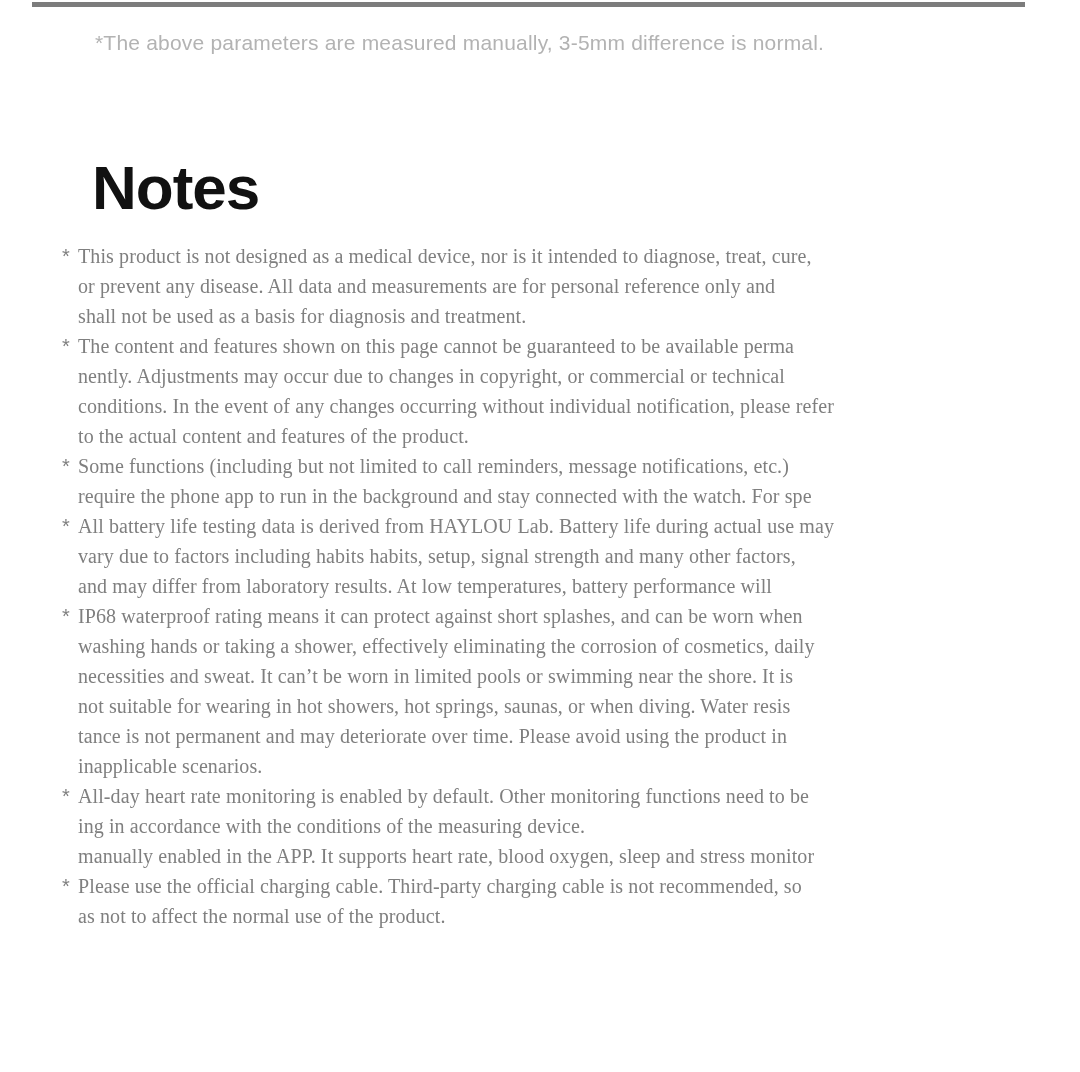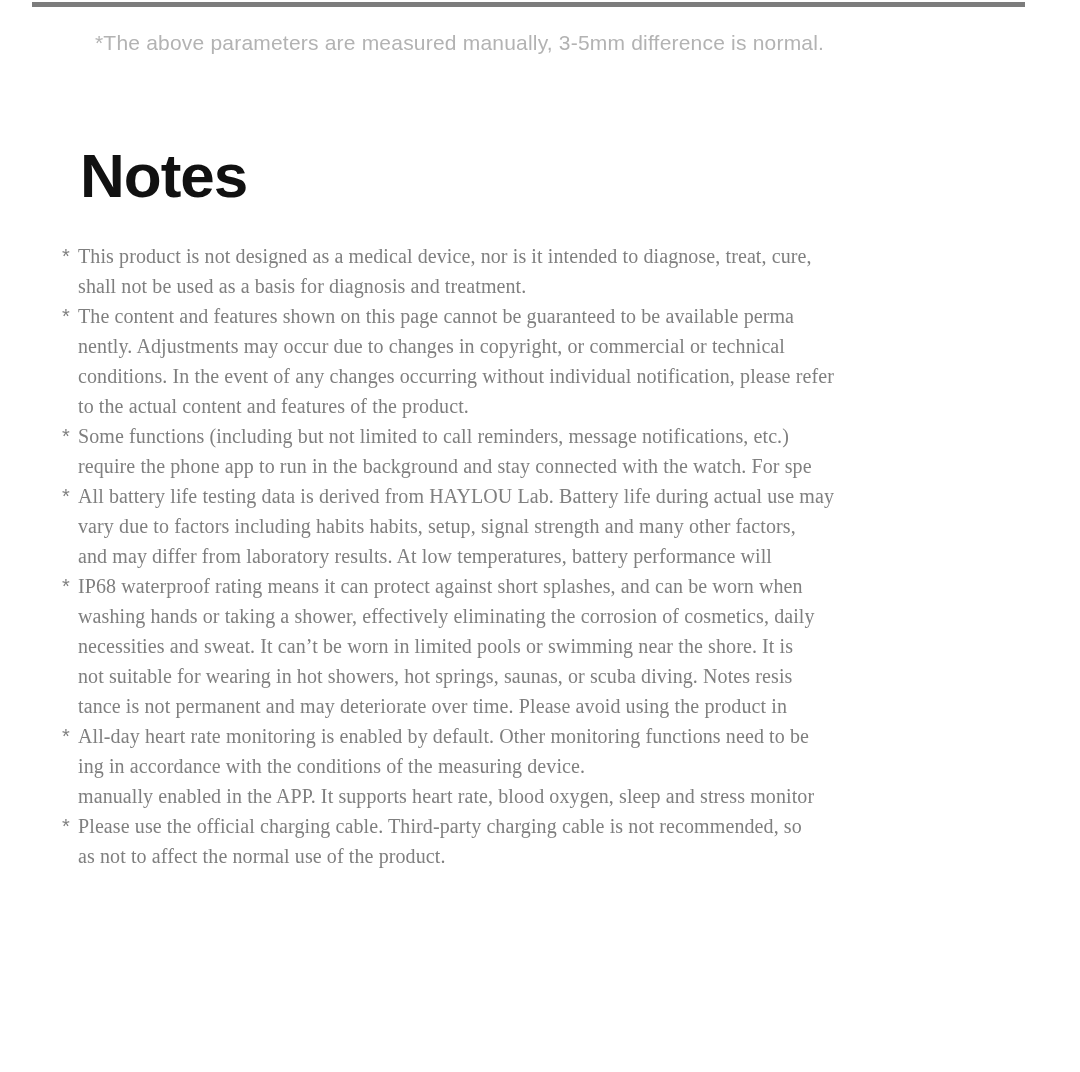--- a/index.html
+++ b/index.html
@@ -31,21 +31,21 @@
     line-height: 26px;
     color: #b3b3b3;
     letter-spacing: 0.2px;
     white-space: nowrap;
     margin-left: 24px;
   }
   .heading {
     position: absolute;
     left: 76px;
     top: 140px;
-    margin: 4px;
+    margin: 16px;
     font-size: 62px;
     line-height: 64px;
     font-weight: 700;
     letter-spacing: -1px;
     color: #111111;
   }
   .notes-list {
     position: absolute;
     left: 62px;
     top: 241px;
@@ -81,20 +81,21 @@
 
 <div class="page">
   <div class="top-bar"></div>
   <div class="measure-note">*The above parameters are measured manually, 3-5mm difference is normal.</div>
   <h1 class="heading">Notes</h1>
   <div class="notes-list" id="notes-list">
       <div class="note-item">
         <span class="note-bullet">*</span>
         <div class="note-lines">
           <div class="note-line">This product is not designed as a medical device, nor is it intended to diagnose, treat, cure,</div>
+          <div class="note-line">or prevent any disease. All data and measurements are for personal reference only and</div>
           <div class="note-line">shall not be used as a basis for diagnosis and treatment.</div>
         </div>
       </div>
       <div class="note-item">
         <span class="note-bullet">*</span>
         <div class="note-lines">
           <div class="note-line">The content and features shown on this page cannot be guaranteed to be available perma</div>
           <div class="note-line">nently. Adjustments may occur due to changes in copyright, or commercial or technical</div>
           <div class="note-line">conditions. In the event of any changes occurring without individual notification, please refer</div>
           <div class="note-line">to the actual content and features of the product.</div>
@@ -114,22 +115,23 @@
           <div class="note-line">vary due to factors including habits habits, setup, signal strength and many other factors,</div>
           <div class="note-line">and may differ from laboratory results. At low temperatures, battery performance will</div>
         </div>
       </div>
       <div class="note-item">
         <span class="note-bullet">*</span>
         <div class="note-lines">
           <div class="note-line">IP68 waterproof rating means it can protect against short splashes, and can be worn when</div>
           <div class="note-line">washing hands or taking a shower, effectively eliminating the corrosion of cosmetics, daily</div>
           <div class="note-line">necessities and sweat. It can’t be worn in limited pools or swimming near the shore. It is</div>
-          <div class="note-line">not suitable for wearing in hot showers, hot springs, saunas, or scuba diving. Notes resis</div>
+          <div class="note-line">not suitable for wearing in hot showers, hot springs, saunas, or when diving. Water resis</div>
           <div class="note-line">tance is not permanent and may deteriorate over time. Please avoid using the product in</div>
+          <div class="note-line">inapplicable scenarios.</div>
         </div>
       </div>
       <div class="note-item">
         <span class="note-bullet">*</span>
         <div class="note-lines">
           <div class="note-line">All-day heart rate monitoring is enabled by default. Other monitoring functions need to be</div>
           <div class="note-line">ing in accordance with the conditions of the measuring device.</div>
           <div class="note-line">manually enabled in the APP. It supports heart rate, blood oxygen, sleep and stress monitor</div>
         </div>
       </div>

